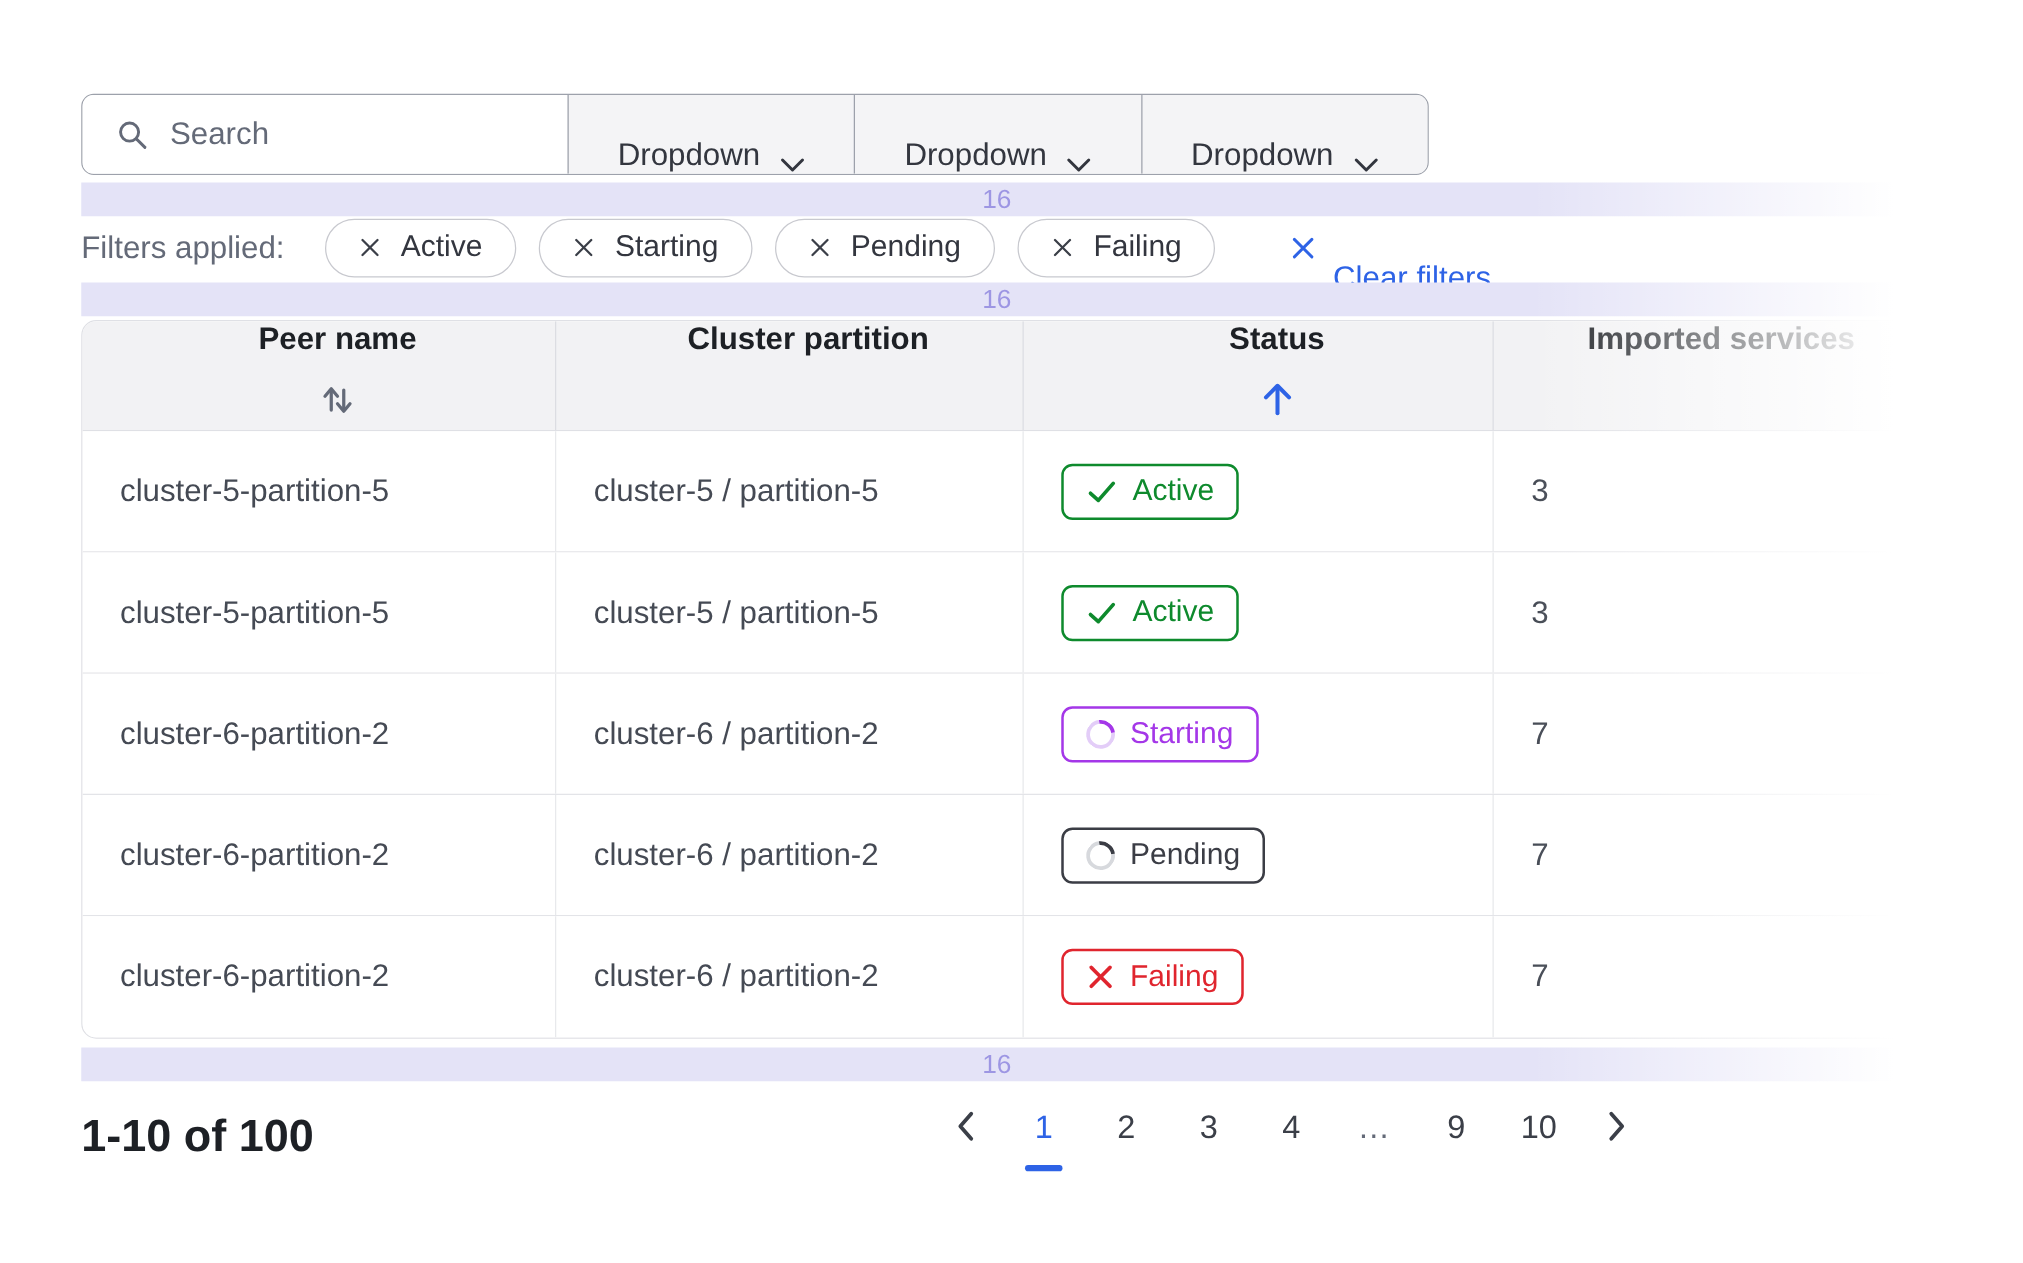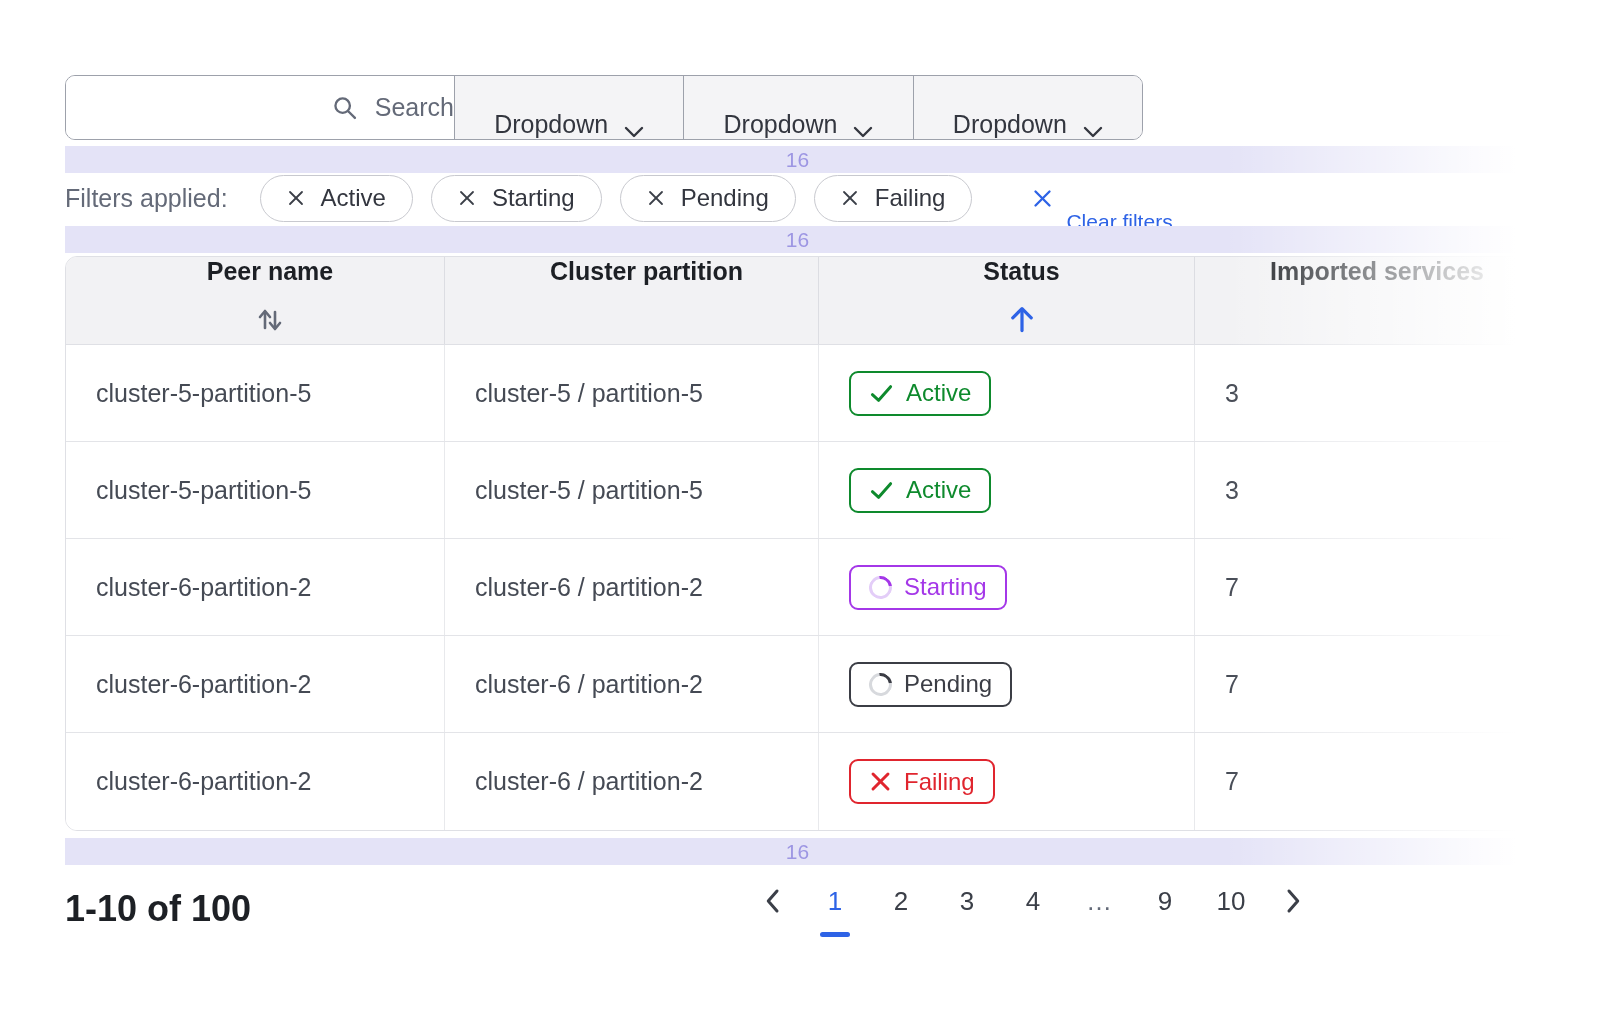--- a/index.html
+++ b/index.html
@@ -3,42 +3,42 @@
 <meta charset="utf-8">
 <style>
   * { margin:0; padding:0; box-sizing:border-box; }
   html,body { background:#ffffff; }
   body { font-family:"Liberation Sans", sans-serif; }
   .canvas { position:relative; width:1618px; height:1010px; background:#fff; overflow:hidden; }
 
   
   .toolbar { position:absolute; left:65px; top:75px; width:1078px; height:65px;
              display:flex; border:1.5px solid #9da1ab; border-radius:10px; overflow:hidden; background:#fff; }
-  .searchbox { width:388px; display:flex; align-items:center; gap:16px; padding-left:26px; background:#fff; cursor:text;justify-content:flex-end; }
+  .searchbox { width:388px; display:flex; align-items:center; gap:16px; padding-left:26px; background:#fff; cursor:text; }
   .searchbox .ph { font-size:25px; color:#646a78; }
   .dd { flex:1; display:flex; align-items:flex-end; justify-content:center; gap:16px;
         background:#f4f4f6; border:none; border-left:1.5px solid #9da1ab; cursor:pointer; }
   .dd span { font-size:25px; color:#33363f; font-weight:500; }
   .icon { display:inline-flex; align-items:center; justify-content:center; }
 
   
   .spacer-bar { position:absolute; left:65px; width:1465px; height:27px; background:#e4e3f7;
                 display:flex; align-items:center; justify-content:center; }
   .spacer-bar span { font-size:21px; color:#9d96e3; }
   .bar1 { top:146px; } .bar2 { top:226px; } .bar3 { top:838px; }
 
   
   .filters-row { position:absolute; left:65px; top:174px; height:48px; display:flex; align-items:center; }
   .filters-label { font-size:25px; color:#646a78; margin-right:32px; }
   .chip { display:inline-flex; align-items:center; gap:16px; height:47px; padding:0 26px;
           border:1.5px solid #c8c9cf; border-radius:24px; background:#fff; cursor:pointer; margin-right:18px; }
   .chip .chip-label { font-size:24px; color:#33363f; }
   .clear-filters { display:inline-flex; align-items:center; gap:13px; border:none; background:transparent;
                    margin-left:42px; cursor:pointer; }
-  .clear-filters .clear-label { font-size:21px; color:#2e63e6; font-weight:500;margin-top:48px; }
+  .clear-filters .clear-label { font-size:25px; color:#2e63e6; font-weight:500;margin-top:48px; }
 
   
   .table { position:absolute; left:65px; top:256px; width:1465px;
            border:1px solid #dfe0e5; border-radius:12px 4px 4px 12px; overflow:hidden; background:#fff; }
   .thead { display:flex; height:88px; background:#f2f2f4; border-bottom:1px solid #dfe0e5; }
   .th { display:flex; align-items:center; gap:18px; padding-left:30px; font-size:25px; font-weight:700; color:#1d2025;flex-direction:column; }
   .tr { display:flex; height:97px; border-bottom:1px solid #e3e4e8; background:#fff; }
   .tr:last-child { border-bottom:none; }
   .td { display:flex; align-items:center; padding-left:30px; font-size:25px; color:#454a54; border-left:1px solid #e8e9ec; }
   .td:first-child { border-left:none; }

